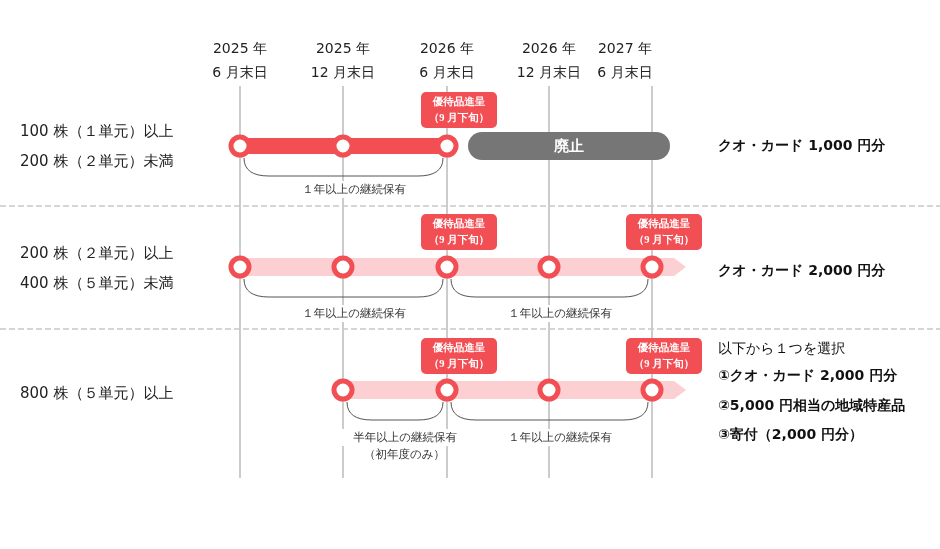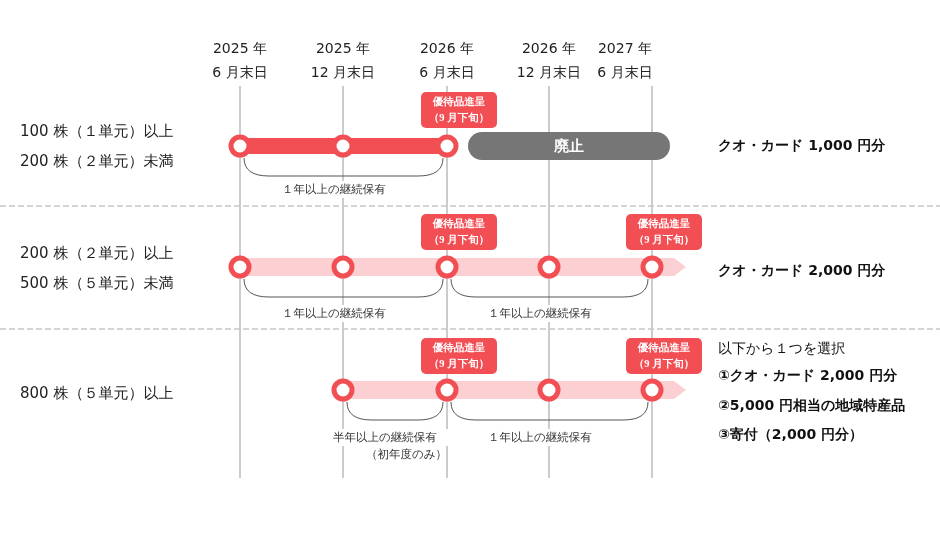--- a/index.html
+++ b/index.html
@@ -7,21 +7,21 @@
          font-family:"DejaVu Sans","Liberation Sans",sans-serif; color:#222; }
   #diagram { position:absolute; left:0; top:0; }
   .hdr { position:absolute; width:90px; text-align:center; font-size:14px; line-height:24px; color:#222; }
   .row-label { position:absolute; left:20px; font-size:15px; line-height:30px; color:#222; white-space:nowrap; }
   .reward { position:absolute; left:718px; font-size:14px; font-weight:bold; color:#111; white-space:nowrap; }
   .reward.plain { font-weight:normal; }
   .badge { position:absolute; width:76px; height:36px; background:#f24f55; color:#fff; border-radius:5px;
            font-size:10.5px; font-weight:bold; text-align:center; line-height:16px; padding-top:2px; box-sizing:border-box;font-family:Liberation Serif, serif; }
   .pill { position:absolute; left:468px; top:132px; width:202px; height:28px; background:#767676; border-radius:14px;
           color:#fff; font-weight:bold; font-size:15px; text-align:center; line-height:28px; }
-  .span-label { position:absolute; font-size:11.5px; color:#333; text-align:left; background:#fff; line-height:17px; white-space:nowrap; }
+  .span-label { position:absolute; font-size:11.5px; color:#333; text-align:right; background:#fff; line-height:17px; white-space:nowrap; }
 </style>
 </head>
 <body>
 
 <svg id="diagram" width="940" height="549">
     <line x1="240" y1="86" x2="240" y2="478" stroke="#999999" stroke-width="1"></line>
     <line x1="343" y1="86" x2="343" y2="478" stroke="#999999" stroke-width="1"></line>
     <line x1="447" y1="86" x2="447" y2="478" stroke="#999999" stroke-width="1"></line>
     <line x1="549" y1="86" x2="549" y2="478" stroke="#999999" stroke-width="1"></line>
     <line x1="652" y1="86" x2="652" y2="478" stroke="#999999" stroke-width="1"></line>
@@ -69,21 +69,21 @@
   <div>2027 年</div>
   <div>6 月末日</div>
 </div>
 
 <div class="row-label" style="top:116px;">
   <div>100 株（１単元）以上</div>
   <div>200 株（２単元）未満</div>
 </div>
 <div class="row-label" style="top:238px;">
   <div>200 株（２単元）以上</div>
-  <div>500 株（５単元）未満</div>
+  <div>400 株（５単元）未満</div>
 </div>
 <div class="row-label" style="top:378px;">
   <div>800 株（５単元）以上</div>
 </div>
 
 <div class="badge" style="left:421px;top:92px;">
   <div>優待品進呈</div>
   <div>（9 月下旬）</div>
 </div>
 <div class="badge" style="left:421px;top:214px;">
@@ -102,21 +102,21 @@
   <div>優待品進呈</div>
   <div>（9 月下旬）</div>
 </div>
 
 <div class="pill">廃止</div>
 
 <div class="span-label" style="left:282px;top:181px;width:124px;">１年以上の継続保有</div>
 <div class="span-label" style="left:282px;top:305px;width:124px;">１年以上の継続保有</div>
 <div class="span-label" style="left:488px;top:305px;width:124px;">１年以上の継続保有</div>
 <div class="span-label" style="left:333px;top:429px;width:124px;">半年以上の継続保有</div>
-<div class="span-label" style="left:345px;top:446px;width:100px;background:transparent;margin-left:21px;">（初年度のみ）</div>
+<div class="span-label" style="left:345px;top:446px;width:100px;background:transparent;">（初年度のみ）</div>
 <div class="span-label" style="left:488px;top:429px;width:124px;">１年以上の継続保有</div>
 
 <div class="reward" style="top:137px;">クオ・カード 1,000 円分</div>
 <div class="reward" style="top:262px;">クオ・カード 2,000 円分</div>
 <div class="reward plain" style="top:340px;">以下から１つを選択</div>
 <div class="reward" style="top:367px;">①クオ・カード 2,000 円分</div>
 <div class="reward" style="top:397px;">②5,000 円相当の地域特産品</div>
 <div class="reward" style="top:426px;">③寄付（2,000 円分）</div>
 
 </body></html>

